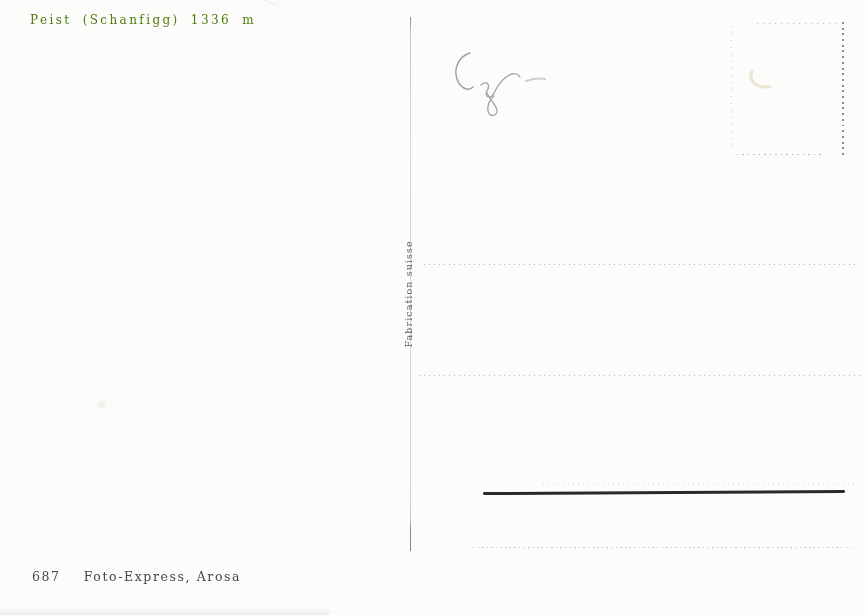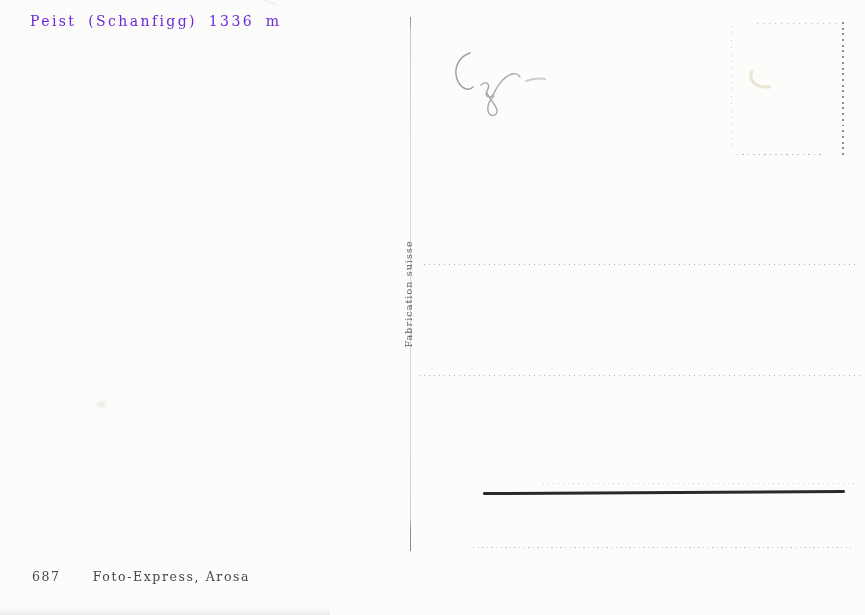--- a/index.html
+++ b/index.html
@@ -13,36 +13,36 @@
     height: 615px;
     background: #fcfcfa;
     overflow: hidden;
     font-family: "DejaVu Serif", serif;
   }
   
   .caption {
     position: absolute;
     left: 30px;
     top: 13px;
-    font-size: 14px;
+    font-size: 12px;
     letter-spacing: 2.4px;
     word-spacing: 5px;
-    color: #6d28d9;
+    color: #4d7c0f;
     white-space: nowrap;
   }
   .imprint {
     position: absolute;
     left: 32px;
     top: 569px;
     font-size: 12.5px;
     letter-spacing: 1.6px;
     color: #474747;
     white-space: nowrap;
   }
-  .imprint .num { margin-right: 32px; }
+  .imprint .num { margin-right: 23px; }
   .fabrication {
     position: absolute;
     left: 358px;
     top: 292px;
     width: 100px;
     text-align: center;
     transform: rotate(-90deg);
     font-size: 9.5px;
     letter-spacing: 1.1px;
     color: #5c5c5c;

